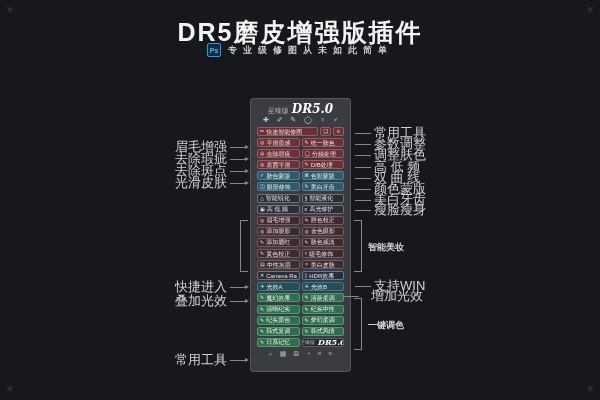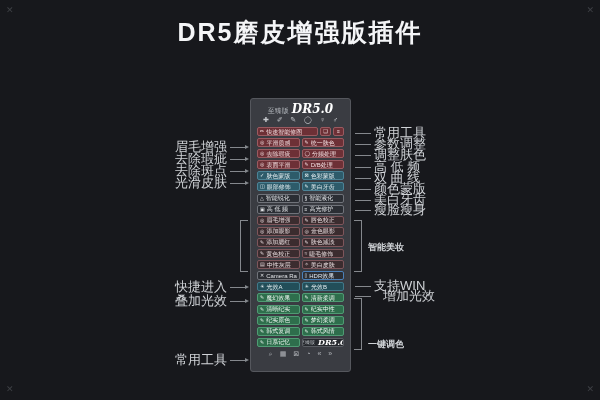--- a/index.html
+++ b/index.html
@@ -75,20 +75,24 @@
 
 <div class="stage">
 
   <span class="corner c-tl">✕</span>
   <span class="corner c-tr">✕</span>
   <span class="corner c-bl">✕</span>
   <span class="corner c-br">✕</span>
 
   <div class="title">DR5磨皮增强版插件</div>
 
+  <div class="subtitle">
+    <span class="ps-badge">Ps</span>
+    <span class="subtitle-text">专业级修图从未如此简单</span>
+  </div>
 
 
   <div class="panel">
     <div class="panel-header">
       <span class="panel-edition">至臻版</span>
       <span class="panel-version">DR5.0</span>
     </div>
 
     <div class="tools-row">
         <span class="tool-ic">✚</span>
@@ -313,21 +317,21 @@
         <span class="bt-ic">◔</span>
         <span class="bt-ic">«</span>
         <span class="bt-ic">»</span>
       </div>
   </div>
 
   <div class="bracket br-left" style="left:240px;top:220px;height:52px;"></div>
   <div class="bracket br-right" style="left:354px;top:220px;height:52px;"></div>
   <div class="group-label" style="left:368px;top:241px;">智能美妆</div>
   <div class="bracket br-right" style="left:354px;top:298px;height:52px;"></div>
-  <div class="group-label" style="left:368px;top:338px;">一键调色</div>
+  <div class="group-label" style="left:368px;top:319px;">一键调色</div>
 
 <div class="callout co-left" style="right: 354px; top: 142px;">
       <span class="co-label">眉毛增强</span>
       <span class="co-line"></span>
     </div>
     <div class="callout co-left" style="right: 354px; top: 154px;">
       <span class="co-label">去除瑕疵</span>
       <span class="co-line"></span>
     </div>
     <div class="callout co-left" style="right: 354px; top: 166px; justify-content: space-between;">
@@ -379,17 +383,17 @@
       <span class="co-label">美白牙齿</span>
     </div>
     <div class="callout co-right" style="left: 355px; top: 205px;">
       <span class="co-line"></span>
       <span class="co-label">瘦脸瘦身</span>
     </div>
     <div class="callout co-right" style="left: 355px; top: 281px;">
       <span class="co-line"></span>
       <span class="co-label">支持WIN</span>
     </div>
-    <div class="callout co-right" style="left: 355px; top: 291px; gap: 12px;">
+    <div class="callout co-right" style="left: 343px; top: 291px; gap: 12px;">
       <span class="co-line"></span>
       <span class="co-label">增加光效</span>
     </div>
   </div>
 
 </body></html>

